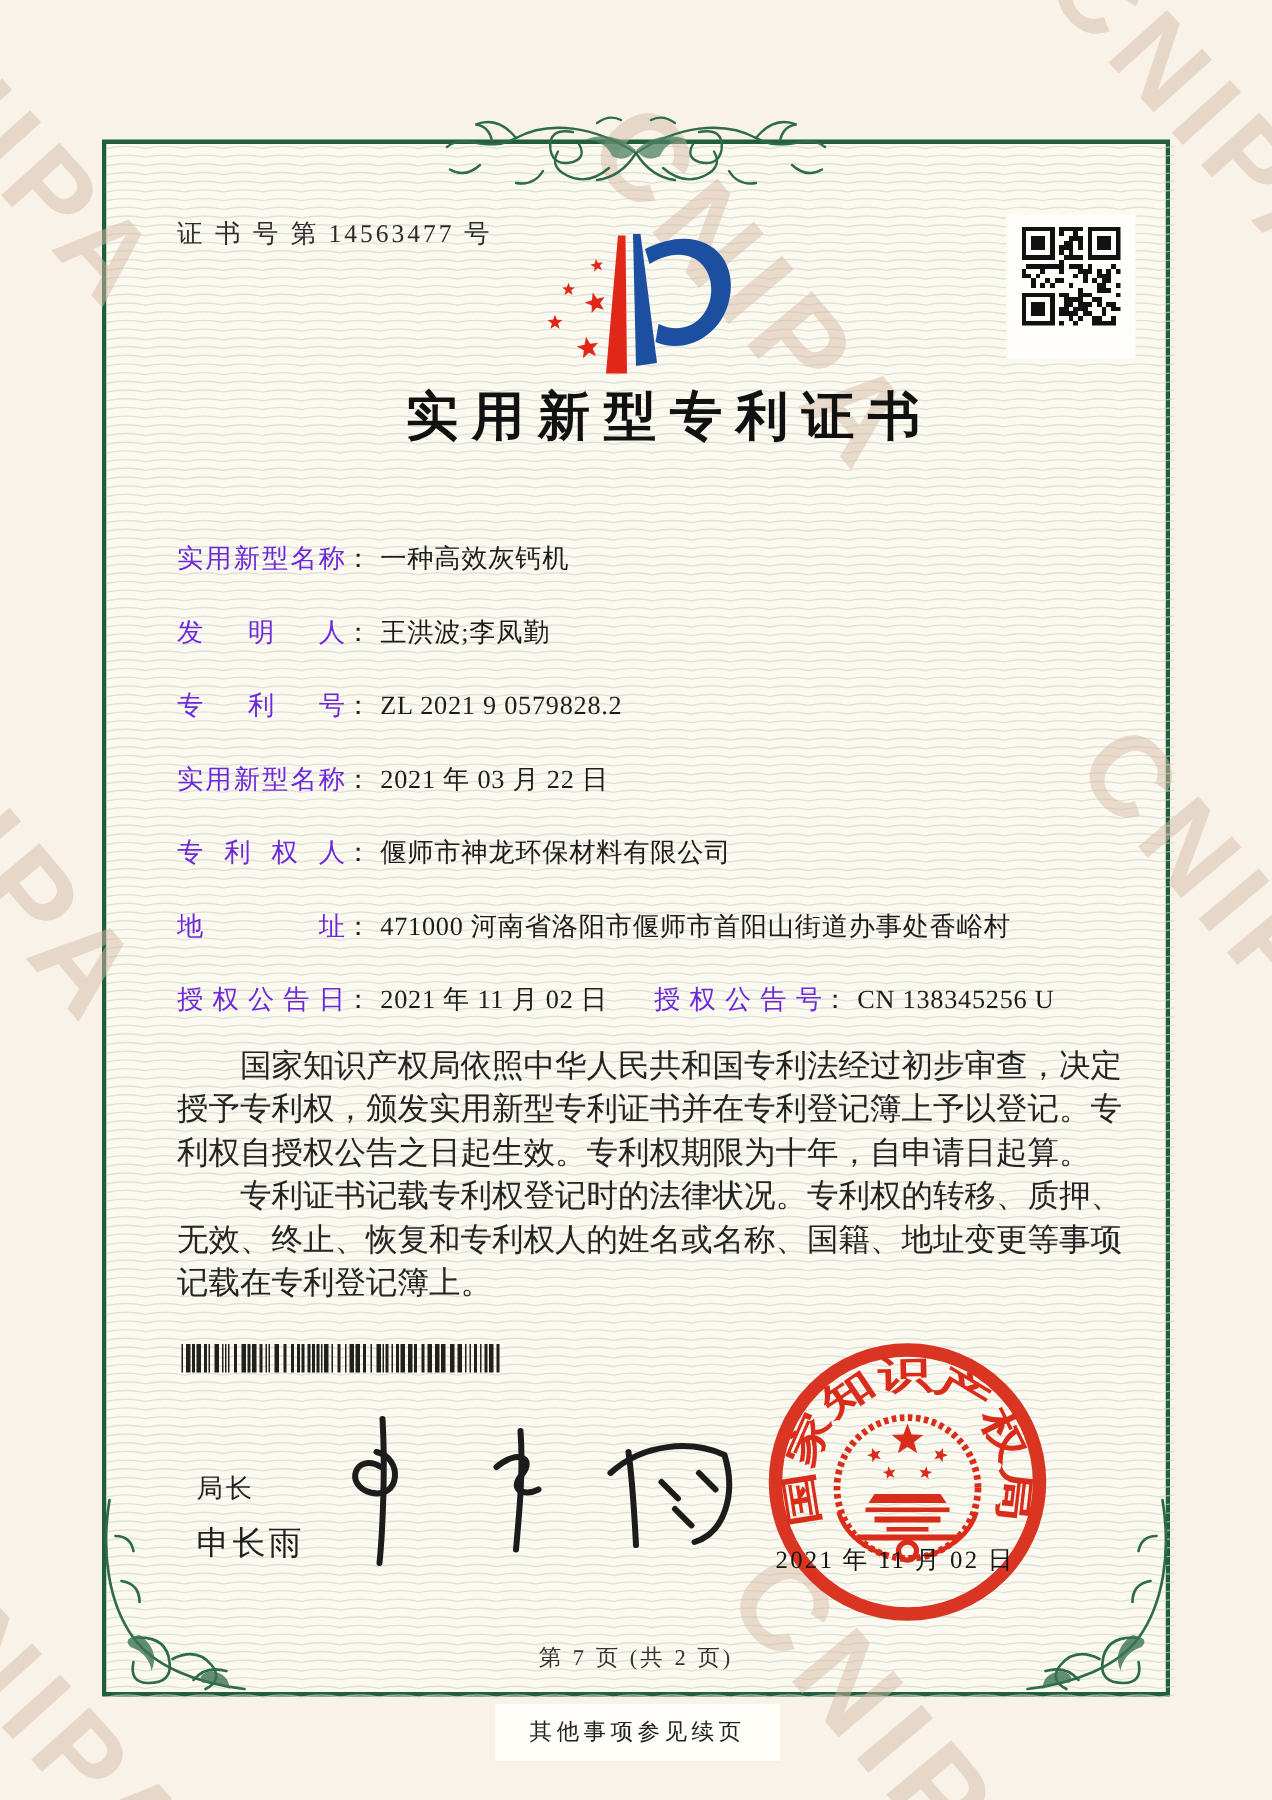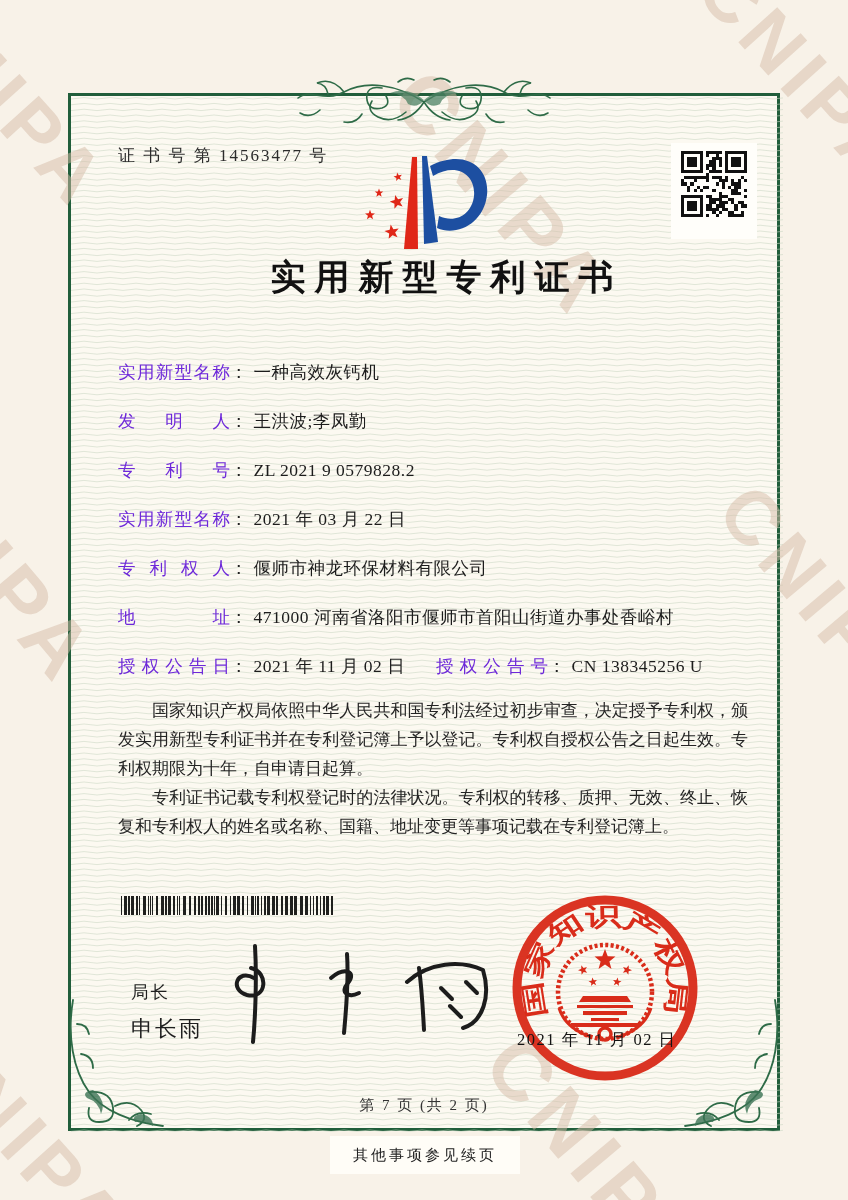--- a/index.html
+++ b/index.html
@@ -46,21 +46,21 @@
     letter-spacing:9px; color:#111; text-indent:9px;padding-left:36px;
   }
   
   .fields { position:absolute; left:47px; top:252px; width:630px; }
   .f-row  { position:relative; height:49px; line-height:49px; font-size:17.5px; white-space:nowrap; }
   .f-label { display:inline-block; width:112px; text-align:justify; text-align-last:justify; color:#6d28d9; vertical-align:top;}
   .f-colon { margin-right:6px; color:#222; }
   .f-value { color:#1c1c1c; letter-spacing:0.5px;margin-top:12px; }
   .grant-right { position:absolute; left:318px; top:0; }
   
-  .paras { position:absolute; left:47px; top:600px; width:630px; font-size:17px; line-height:29px; color:#242424; text-align:justify; }
+  .paras { position:absolute; left:47px; top:600px; width:630px; font-size:21px; line-height:29px; color:#242424; text-align:justify; }
   .paras p { text-indent:2em; }
   
   .barcode { position:absolute; left:50px; top:800px; width:218px; height:19px; font-size:0; }
   .barcode span { display:inline-block; height:19px; background:#20201e; vertical-align:top; }
   
   .officer-title { position:absolute; left:60px; top:884px; font-size:17.5px; letter-spacing:2px; }
   .officer-name  { position:absolute; left:60px; top:918px; font-size:22px; letter-spacing:2px; }
   .signature { position:absolute; left:128px; top:842px; }
   
   .seal { position:absolute; left:436px; top:794px; }

